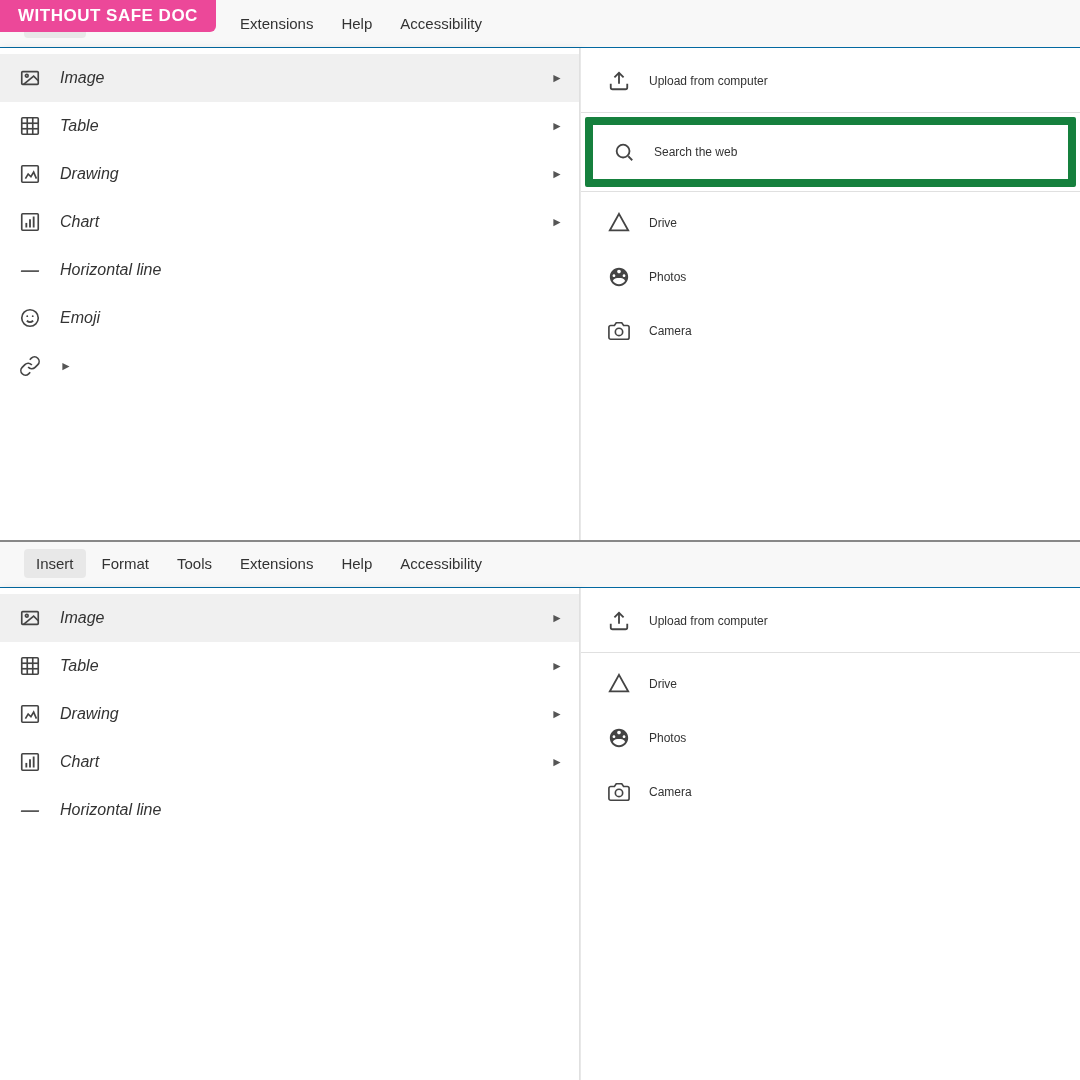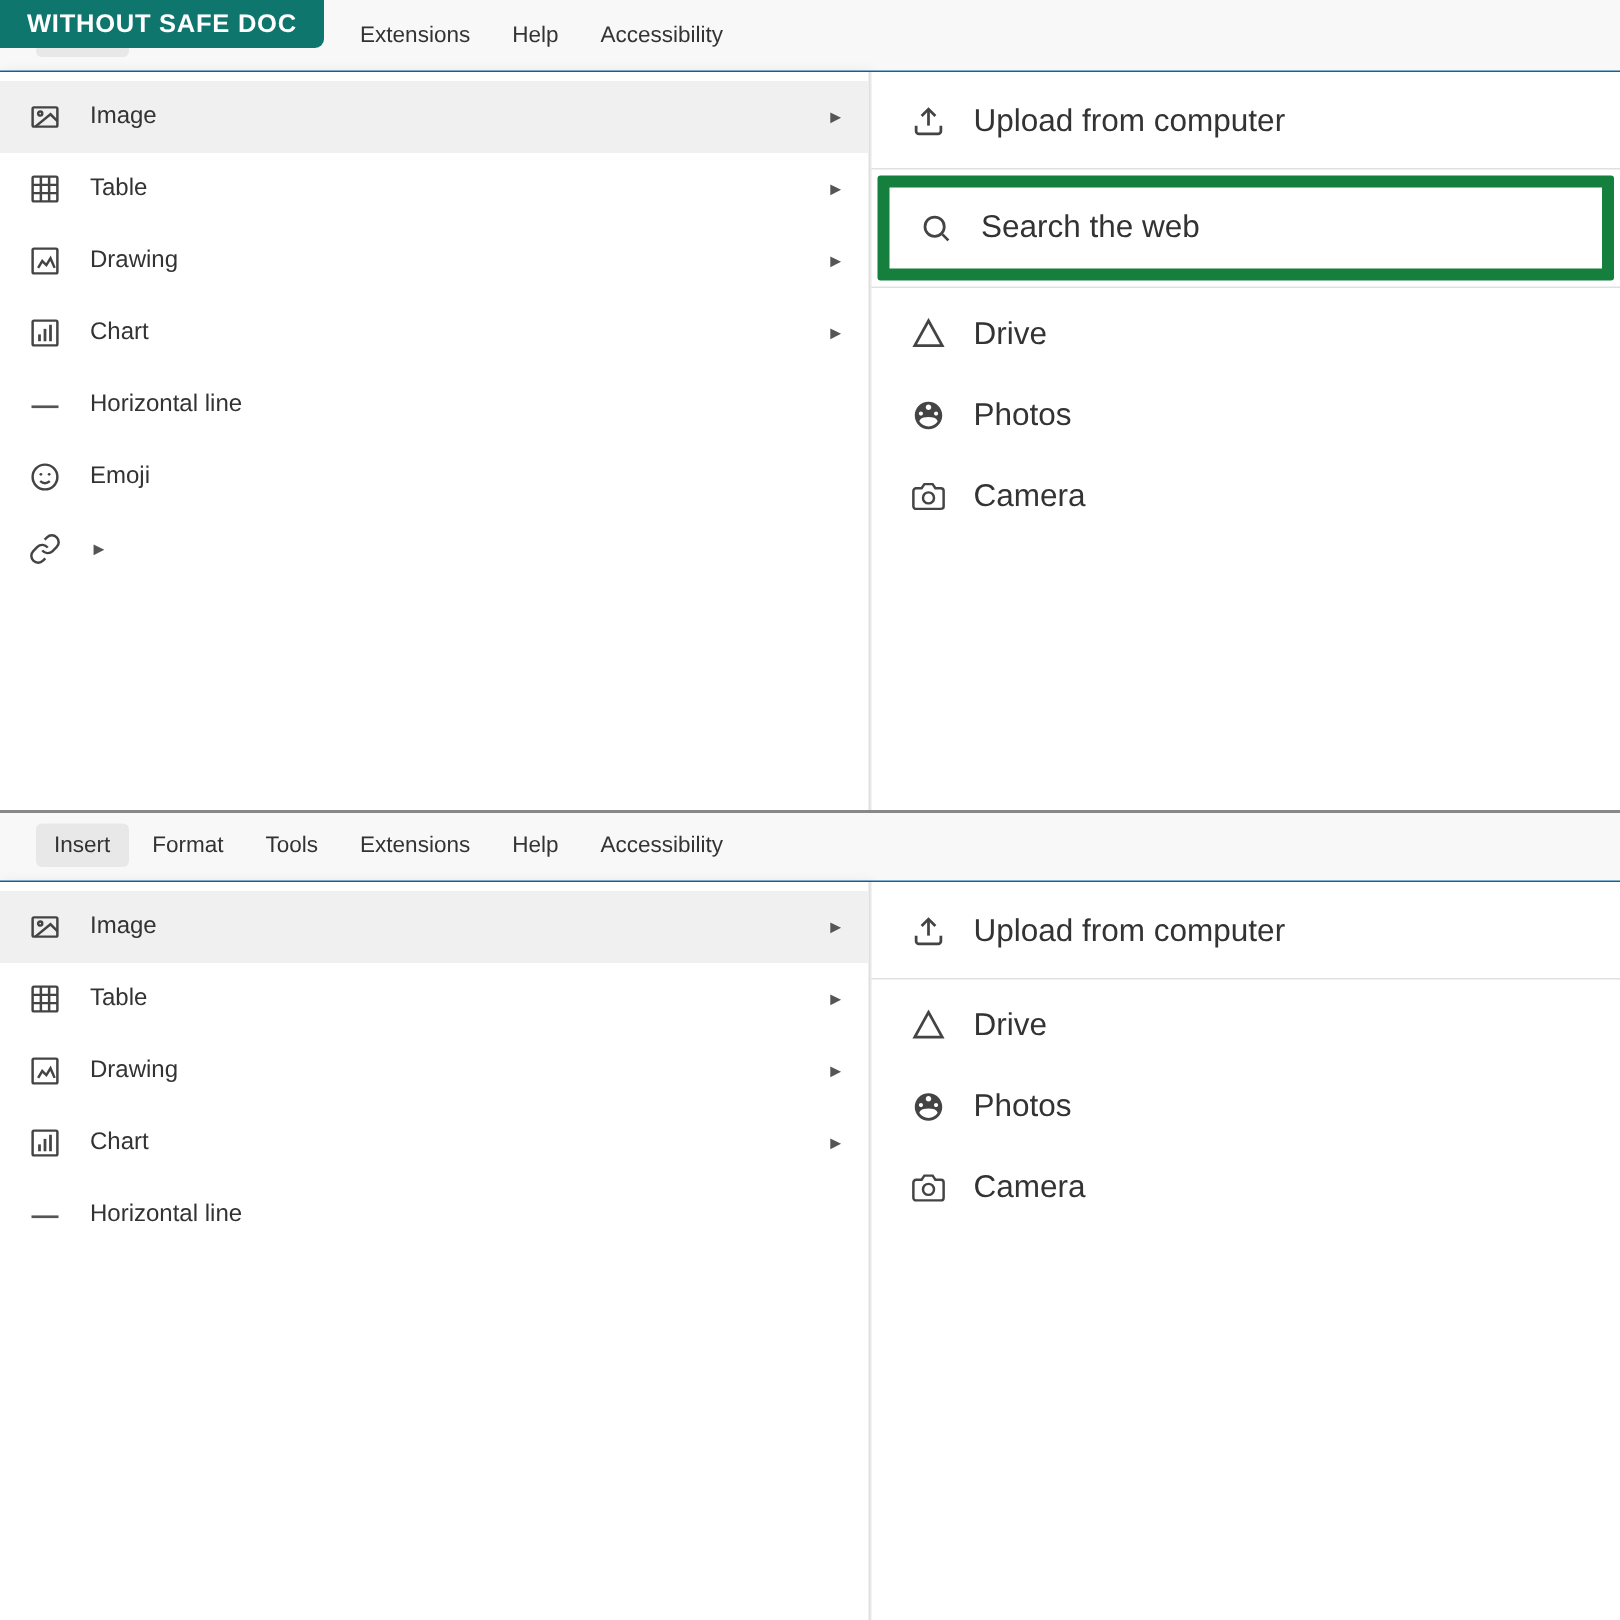--- a/index.html
+++ b/index.html
@@ -34,21 +34,21 @@
       padding: 6px 18px;
       font-size: 17px;
       font-weight: 800;
       color: #fff;
       letter-spacing: 0.5px;
       z-index: 10;
     }
 
     .badge-without {
       left: 0;
-      background: #0f766e;
+      background: #ec4899;
       border-radius: 0 0 6px 0;
     }
 
     .badge-with {
       right: 0;
       background: #1a8c1a;
       border-radius: 0 0 0 6px;
     }
 
     
@@ -93,20 +93,21 @@
     }
 
     .menu-row {
       display: flex;
       align-items: center;
       padding: 10px 16px;
       cursor: pointer;
       gap: 16px;
       font-size: 16px;
       color: #333;
+      font-style: italic;
     }
 
     .menu-row:hover, .menu-row.hovered {
       background: #f0f0f0;
     }
 
     .menu-row .row-icon {
       width: 28px;
       height: 28px;
       display: flex;
@@ -158,21 +159,21 @@
       height: 28px;
       display: flex;
       align-items: center;
       justify-content: center;
       font-size: 18px;
       color: #444;
       flex-shrink: 0;
     }
 
     .right-menu-item .item-label {
-      font-size: 21px;
+      font-size: 12px;
     }
 
     .right-menu-divider {
       height: 1px;
       background: #e0e0e0;
       margin: 4px 0;
     }
 
     
     .search-web-item {

